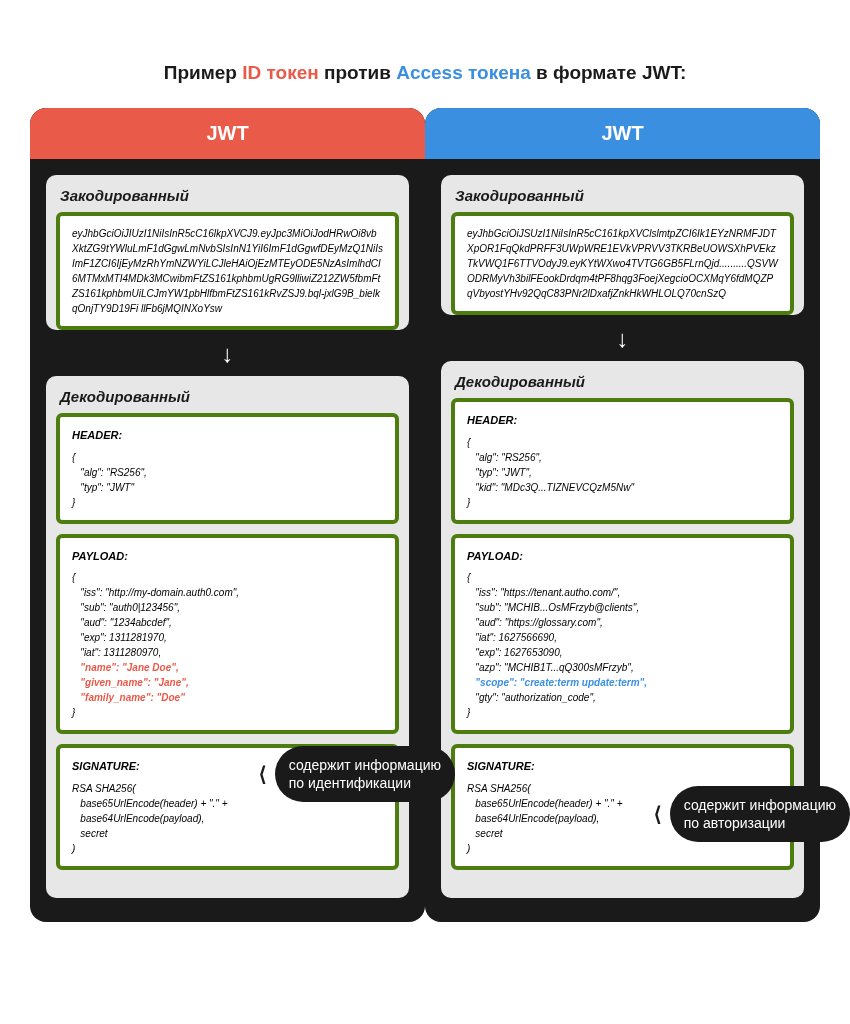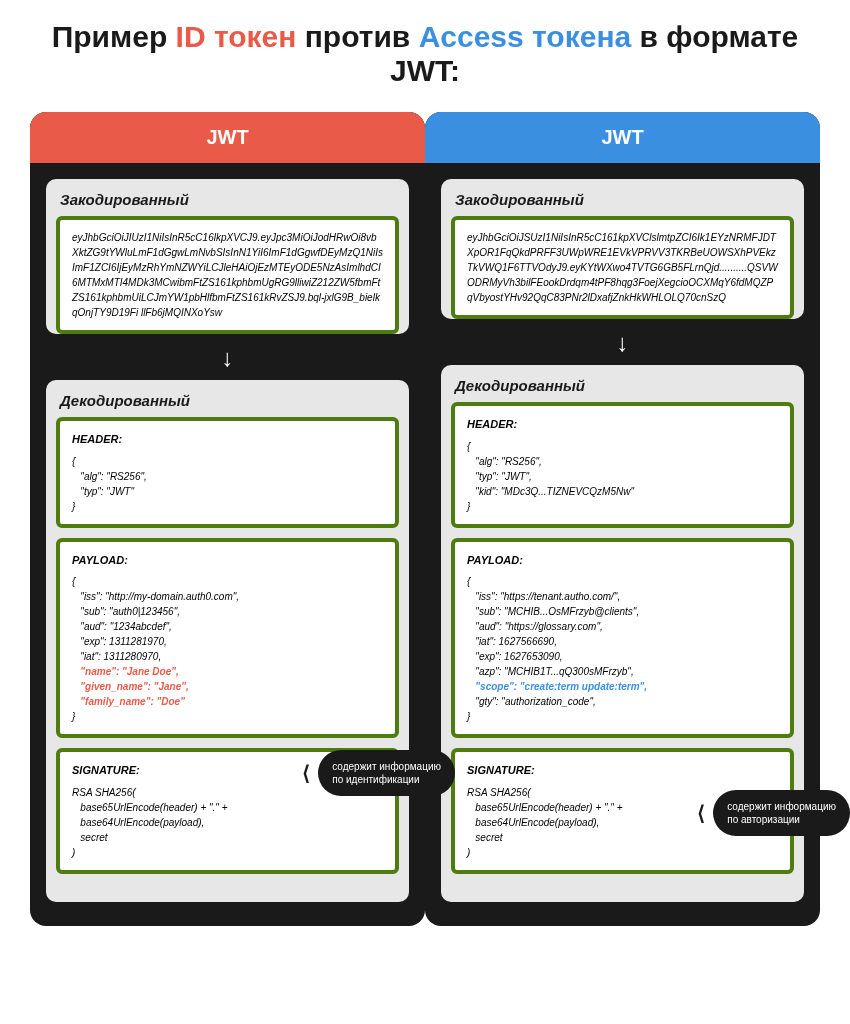--- a/index.html
+++ b/index.html
@@ -4,24 +4,25 @@
 <style>
   * { box-sizing: border-box; margin: 0; padding: 0; }
   body {
     font-family: -apple-system, BlinkMacSystemFont, "Segoe UI", Arial, sans-serif;
     background: #fff;
     width: 850px;
     padding: 20px 30px;
   }
   .title {
     text-align: center;
-    font-size: 30px;
+    font-size: 19px;
     font-weight: 700;
     color: #1a1a1a;
     margin-bottom: 24px;
+    margin-top: 42px;
   }
   .title .id-token { color: #e95a49; }
   .title .access-token { color: #3b8fe0; }
   .columns {
     display: flex;
   }
   .col {
     flex: 1;
     background: #1a1a1a;
     border-radius: 16px;
@@ -76,21 +77,21 @@
     text-align: center;
     color: #fff;
     font-size: 24px;
     padding: 6px 0 10px 0;
     line-height: 1;
   }
   .callout {
     position: absolute;
     background: #1a1a1a;
     color: #fff;
-    font-size: 10px;
+    font-size: 14px;
     padding: 10px 14px;
     border-radius: 999px;
     line-height: 1.3;
     white-space: nowrap;
     z-index: 10;
   }
   .callout::before {
     content: "⟨";
     position: absolute;
     left: -16px;

